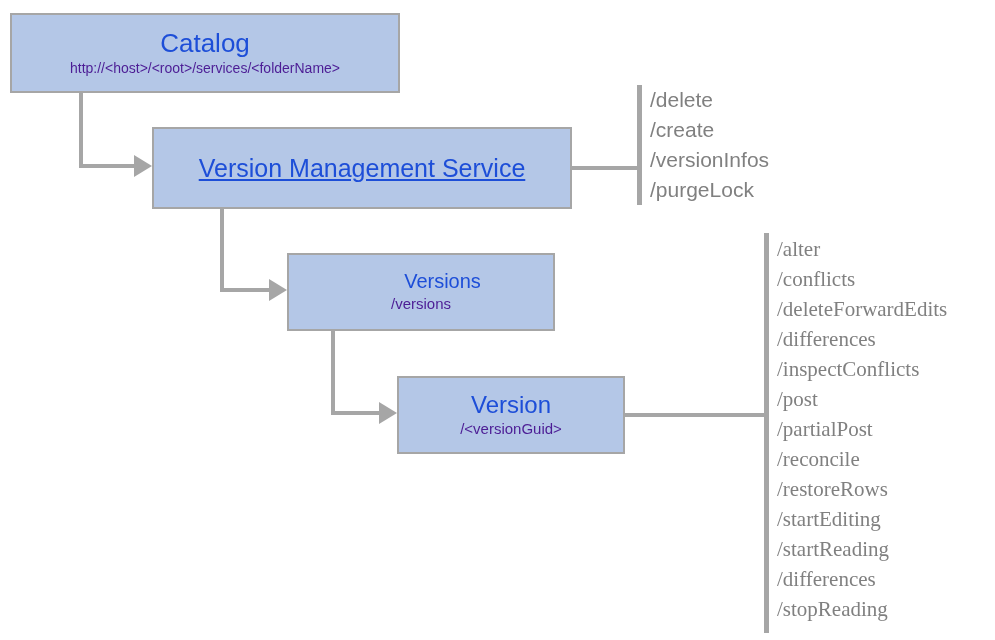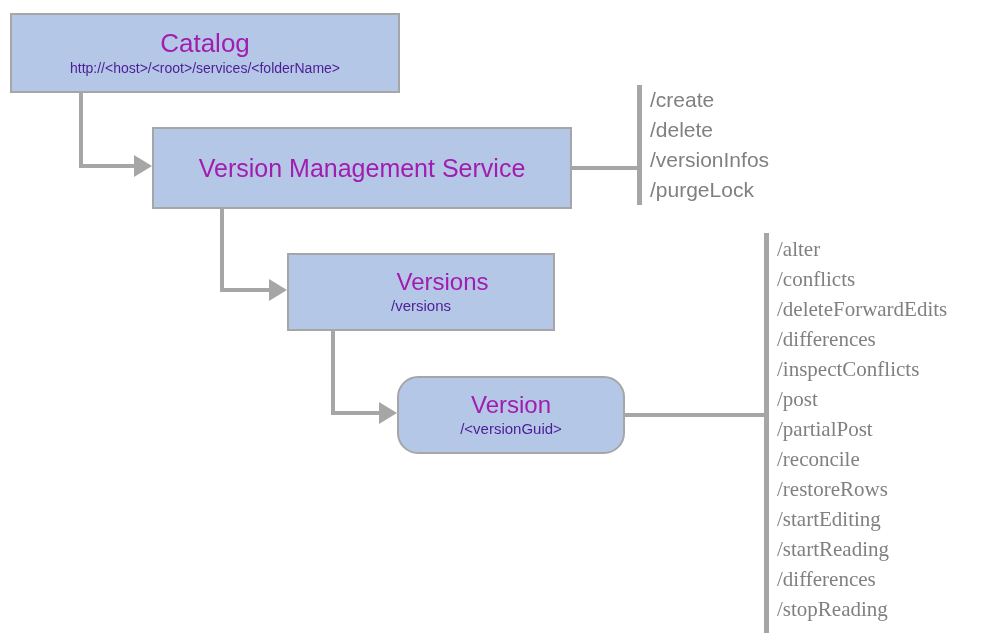--- a/index.html
+++ b/index.html
@@ -30,42 +30,42 @@
     display: flex;
     flex-direction: column;
     align-items: center;
     justify-content: center;
     color: #000000;
     z-index: 3;
   }
   .node-title {
     font-size: 25px;
     line-height: 1.05;
-    color: #a21caf;
+    color: #1d4ed8;
     white-space: nowrap;
     text-align: center;
   }
   .node-sub {
     font-size: 14.5px;
     line-height: 1.1;
     margin-top: 4px;
     color: #4c1d95;
     white-space: nowrap;
   }
 
   #node-catalog   { left: 10px;  top: 13px;  width: 390px; height: 80px; }
   #node-vms       { left: 152px; top: 127px; width: 420px; height: 82px; }
   #node-versions  { left: 287px; top: 253px; width: 268px; height: 78px; }
-  #node-version   { left: 397px; top: 376px; width: 228px; height: 78px; border-radius: 21px; }
+  #node-version   { left: 397px; top: 376px; width: 228px; height: 78px; }
 
   #node-catalog .node-title  { font-size: 26px; }
   #node-catalog .node-sub    { font-size: 14px; }
-  #node-vms .node-title      { font-size: 25px; }
+  #node-vms .node-title      { font-size: 25px; text-decoration: underline; }
   #node-vms .node-sub        { font-size: 14.5px; }
-  #node-versions .node-title { font-size: 24px; margin-left: 43px; }
+  #node-versions .node-title { font-size: 20px; margin-left: 43px; }
   #node-versions .node-sub   { font-size: 15px; text-align: right; }
   #node-version .node-title  { font-size: 24px; }
   #node-version .node-sub    { font-size: 15px; }
 
   
   .conn {
     position: absolute;
     background: #a6a6a6;
     z-index: 1;
   }
@@ -150,22 +150,22 @@
     <div class="node-title">Versions</div>
     <div class="node-sub">/versions</div>
   </div>
 
   <div class="node" id="node-version">
     <div class="node-title">Version</div>
     <div class="node-sub">/&lt;versionGuid&gt;</div>
   </div>
 
   <div class="op-list" id="ops-service">
+      <span class="op-item">/delete</span>
       <span class="op-item">/create</span>
-      <span class="op-item">/delete</span>
       <span class="op-item">/versionInfos</span>
       <span class="op-item">/purgeLock</span>
     </div>
   <div class="op-list" id="ops-version">
       <span class="op-item">/alter</span>
       <span class="op-item">/conflicts</span>
       <span class="op-item">/deleteForwardEdits</span>
       <span class="op-item">/differences</span>
       <span class="op-item">/inspectConflicts</span>
       <span class="op-item">/post</span>

